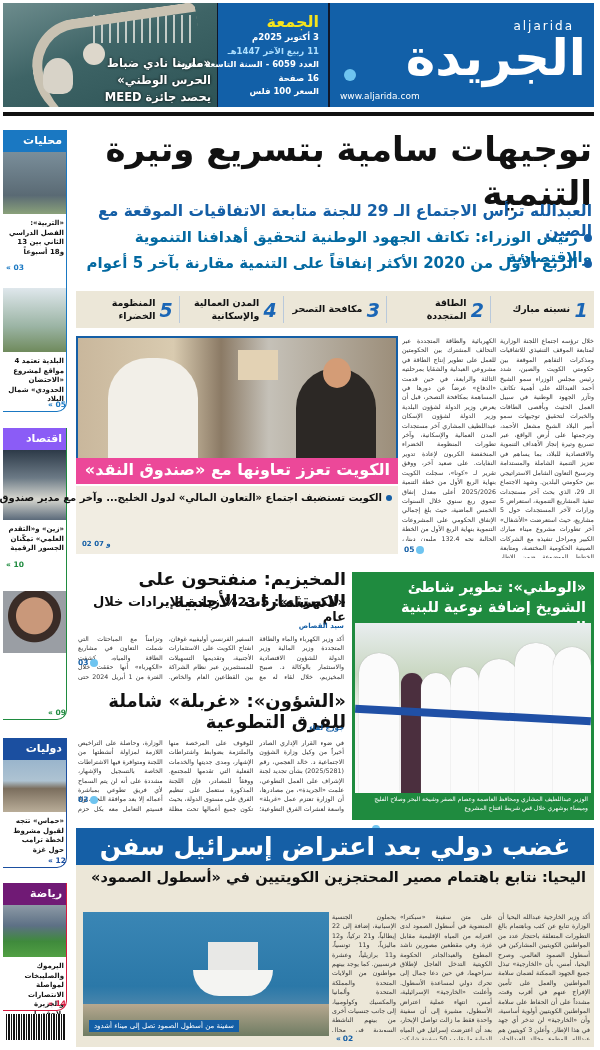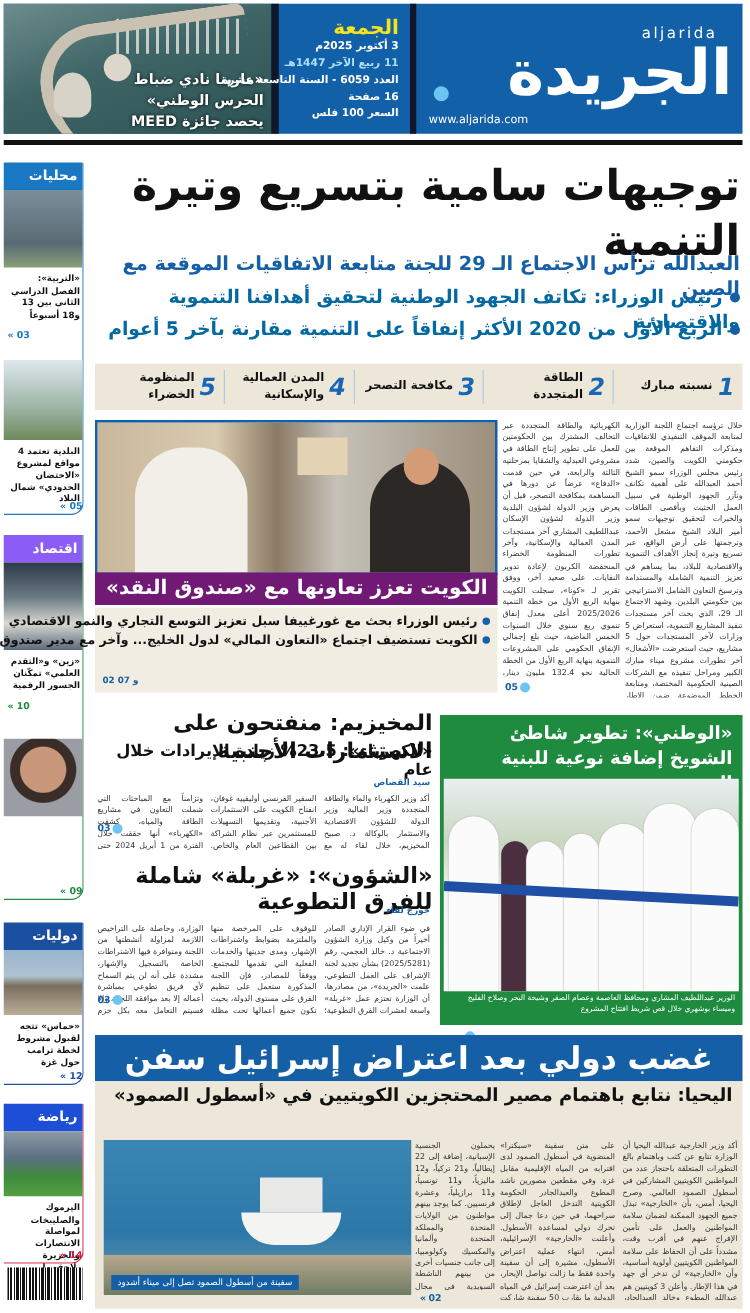--- a/index.html
+++ b/index.html
@@ -6,25 +6,25 @@
 html,body{width:600px;height:1050px;background:#fff;overflow:hidden}
 body{font-family:"DejaVu Sans","Liberation Sans",sans-serif;direction:rtl;color:#111;position:relative}
 
 #mast{position:absolute;left:3px;top:3px;width:591px;height:104px;background:#1260a8;}
 #mast-photo{position:absolute;left:0;top:0;width:214px;height:104px;background:linear-gradient(160deg,#6d8c8d 0%,#3e6466 45%,#2d5355 100%);overflow:hidden}
 #mast-photo .pier{position:absolute;left:30px;top:10px;width:170px;height:110px;border:10px solid #c9c2b2;border-radius:60px 10px 0 80px;border-right:none;border-bottom:none;transform:rotate(-8deg)}
 #mast-photo .tower1{position:absolute;left:40px;top:55px;width:30px;height:36px;background:#d8d3c8;border-radius:50% 50% 10px 10px}
 #mast-photo .tower2{position:absolute;left:80px;top:40px;width:22px;height:22px;background:#ddd7cb;border-radius:50%}
 #mast-photo .docks{position:absolute;left:90px;top:12px;width:100px;height:28px;background:repeating-linear-gradient(90deg,#e6e6e0 0 2px,transparent 2px 8px);opacity:.8}
 #mast-promo{position:absolute;right:6px;top:52px;width:120px;color:#fff;font-weight:bold;font-size:11.5px;line-height:17px;text-align:right;text-shadow:0 0 3px #000}
-#mast-info{position:absolute;left:214px;top:0;width:110px;height:104px;border-left:6px solid #0f172a;padding:10px 8px 0 0;color:#fff;text-align:right}
+#mast-info{position:absolute;left:214px;top:0;width:110px;height:104px;border-left:1px solid #0f172a;padding:10px 8px 0 0;color:#fff;text-align:right}
 #mast-info .day{color:#f5e31d;font-size:16px;font-weight:bold;line-height:18px}
 #mast-info .ln{font-size:8.5px;font-weight:bold;line-height:13.5px;white-space:nowrap}
 #mast-info .hijri{color:#aee0ff}
-#mast-logo{position:absolute;left:325px;top:0;width:266px;height:104px;border-left:5px solid #0f172a}
+#mast-logo{position:absolute;left:325px;top:0;width:266px;height:104px;border-left:2px solid #0f172a}
 #mast-logo .latin{position:absolute;right:20px;top:16px;color:#fff;font-size:12px;letter-spacing:2px;direction:ltr}
 #mast-logo .arabic{position:absolute;right:8px;top:20px;color:#fff;font-size:50px;font-weight:bold;line-height:70px;letter-spacing:-2px}
 #mast-logo .dot{position:absolute;left:14px;top:66px;width:12px;height:12px;border-radius:50%;background:#6ec4f0}
 #mast-logo .url{position:absolute;left:10px;bottom:6px;color:#fff;font-size:9px;direction:ltr}
 #mast-rule{position:absolute;left:3px;top:112px;width:591px;height:4px;background:#111}
 
 .side{position:absolute;left:3px;width:64px;background:#fff;border-right:1.5px solid;border-bottom:1.5px solid;border-bottom-right-radius:10px}
 .side .hd{height:22px;color:#fff;font-size:11px;font-weight:bold;text-align:right;padding:4px 4px 0 0}
 .side .ph{width:100%}
 .side .tx{font-size:7px;font-weight:bold;line-height:9.5px;text-align:right;padding:5px 2px 0 2px}
@@ -39,21 +39,21 @@
 #files .it{flex:1;display:flex;align-items:center;gap:4px;padding:0 6px;border-left:1px solid #b9c9db;margin:5px 0}
 #files .it:last-child{border-left:none}
 #files .num{color:#1a66b6;font-size:19px;font-weight:bold;font-style:italic;width:14px;text-align:center}
 #files .lbl{font-size:9.5px;font-weight:bold;line-height:12.5px;text-align:right}
 
 #meet{position:absolute;left:76px;top:336px;width:322px;height:124px;background:linear-gradient(90deg,#c9b79c 0%,#d9cbb0 30%,#8b7a65 45%,#c5c1b8 60%,#9c8e7a 100%);border:2px solid #155fa6;overflow:hidden}
 #meet .p1{position:absolute;left:30px;top:20px;width:90px;height:110px;background:#f2efe8;border-radius:40px 40px 0 0}
 #meet .p2{position:absolute;right:20px;top:30px;width:80px;height:100px;background:#2c2825;border-radius:40px 40px 0 0}
 #meet .h2{position:absolute;right:45px;top:20px;width:28px;height:30px;background:#d49c76;border-radius:50%}
 #meet .lamp{position:absolute;left:160px;top:12px;width:40px;height:30px;background:#e3d2b4}
-#meet-band{position:absolute;left:76px;top:458px;width:322px;height:26px;background:#701a75;color:#fff;font-size:16px;font-weight:bold;text-align:right;padding:2px 8px 0 0}
+#meet-band{position:absolute;left:76px;top:458px;width:322px;height:26px;background:#ec4899;color:#fff;font-size:16px;font-weight:bold;text-align:right;padding:2px 8px 0 0}
 #meet-bul{position:absolute;left:76px;top:486px;width:322px;height:68px;background:#f1ede2;padding:4px 6px 0 4px}
 #meet-bul .l{font-size:10px;font-weight:bold;line-height:15px;text-align:right;white-space:nowrap}
 #meet-bul .l .dt{display:inline-block;width:6px;height:6px;border-radius:50%;background:#155fa6;margin-left:4px;vertical-align:middle}
 #meet-bul .ref{position:absolute;left:6px;bottom:6px;font-size:7px;color:#155fa6;font-weight:bold;direction:ltr}
 .body-txt{position:absolute;font-size:6.3px;line-height:9.4px;color:#333;text-align:justify;overflow:hidden}
 
 #h-muk{position:absolute;left:76px;top:568px;width:270px;font-size:17.5px;font-weight:bold;text-align:right;line-height:22px}
 #h-muk2{position:absolute;left:76px;top:594px;width:270px;font-size:13px;font-weight:bold;text-align:right;color:#111}
 .byline{position:absolute;font-size:7px;font-weight:bold;color:#155fa6}
 .pgref{position:absolute;font-size:7.5px;font-weight:bold;color:#155fa6;direction:ltr;display:flex;align-items:center;gap:2px}
@@ -128,21 +128,21 @@
 </div>
 
 <div class="side" style="top:738px;height:130px;border-color:#1b4fa0">
   <div class="hd" style="background:#1b4fa0">دوليات</div>
   <div class="ph" style="height:52px;background:linear-gradient(180deg,#9ab5cc 0%,#aec3d2 40%,#7b6e5e 55%,#b9ad98 100%)"></div>
   <div class="tx">«حماس» تتجه لقبول مشروط لخطة ترامب حول غزة</div>
   <div class="pg" style="color:#1b4fa0;position:absolute;bottom:0">« <span>12</span></div>
 </div>
 
 <div class="side" style="top:883px;height:128px;border-color:#d8193f">
-  <div class="hd" style="background:#1d4ed8">رياضة</div>
+  <div class="hd" style="background:#701a75">رياضة</div>
   <div class="ph" style="height:52px;background:linear-gradient(180deg,#8d9aa6 0%,#5d7085 40%,#3f8a3c 70%,#52a044 100%)"></div>
   <div class="tx">اليرموك والصليبخات لمواصلة الانتصارات والجزيرة يلاحقهما</div>
   <div class="pg" style="color:#d8193f;position:absolute;bottom:0">« <span>14</span></div>
 </div>
 <div class="barcode"></div>
 
 <div id="h1">توجيهات سامية بتسريع وتيرة التنمية</div>
 <div id="h2">العبدالله ترأس الاجتماع الـ 29 للجنة متابعة الاتفاقيات الموقعة مع الصين</div>
 <div class="bul" style="top:227px"><span class="dt"></span><span>رئيس الوزراء: تكاتف الجهود الوطنية لتحقيق أهدافنا التنموية والاقتصادية</span></div>
 <div class="bul" style="top:253px"><span class="dt"></span><span>الربع الأول من 2020 الأكثر إنفاقاً على التنمية مقارنة بآخر 5 أعوام</span></div>
@@ -178,21 +178,20 @@
   </div>
 
 <div id="meet">
   <div class="lamp"></div>
   <div class="p1"></div>
   <div class="p2"></div>
   <div class="h2"></div>
 </div>
 <div id="meet-band">الكويت تعزز تعاونها مع «صندوق النقد»</div>
 <div id="meet-bul">
-  <div class="l"><span class="dt"></span><span>رئيس الوزراء بحث مع غورغييفا سبل تعزيز التوسع التجاري والنمو الاقتصادي</span></div>
   <div class="l"><span class="dt"></span><span>الكويت تستضيف اجتماع «التعاون المالي» لدول الخليج... وآخر مع مدير صندوق النقد</span></div>
   <div class="ref">02 و 07</div>
 </div>
 
 <div id="h-muk">المخيزيم: منفتحون على الاستثمارات الأجنبية</div>
 <div id="h-muk2">«الكهرباء»: 23.5% زيادة الإيرادات خلال عام</div>
 <div class="byline" style="right:256px;top:622px">سيد القصاص</div>
 <div class="body-txt" style="left:78px;top:634px;width:266px;height:50px;column-count:3;column-gap:6px">أكد وزير الكهرباء والماء والطاقة المتجددة وزير المالية وزير الدولة للشؤون الاقتصادية والاستثمار بالوكالة د. صبيح المخيزيم، خلال لقاء له مع السفير الفرنسي أوليفييه غوفان، انفتاح الكويت على الاستثمارات الأجنبية، وتقديمها التسهيلات للمستثمرين عبر نظام الشراكة بين القطاعين العام والخاص. وتزامناً مع المباحثات التي شملت التعاون في مشاريع الطاقة والمياه، كشفت «الكهرباء» أنها حققت خلال الفترة من 1 أبريل 2024 حتى 31 مارس 2025، إيرادات بلغت 632.583 مليون دينار، بزيادة 148.975 مليوناً، بما نسبته 23.5% في المئة، مقارنة بإيرادات الفترة نفسها من السنة المالية السابقة.</div>
 <div class="pgref" style="left:78px;top:658px">
     <span>03</span>

